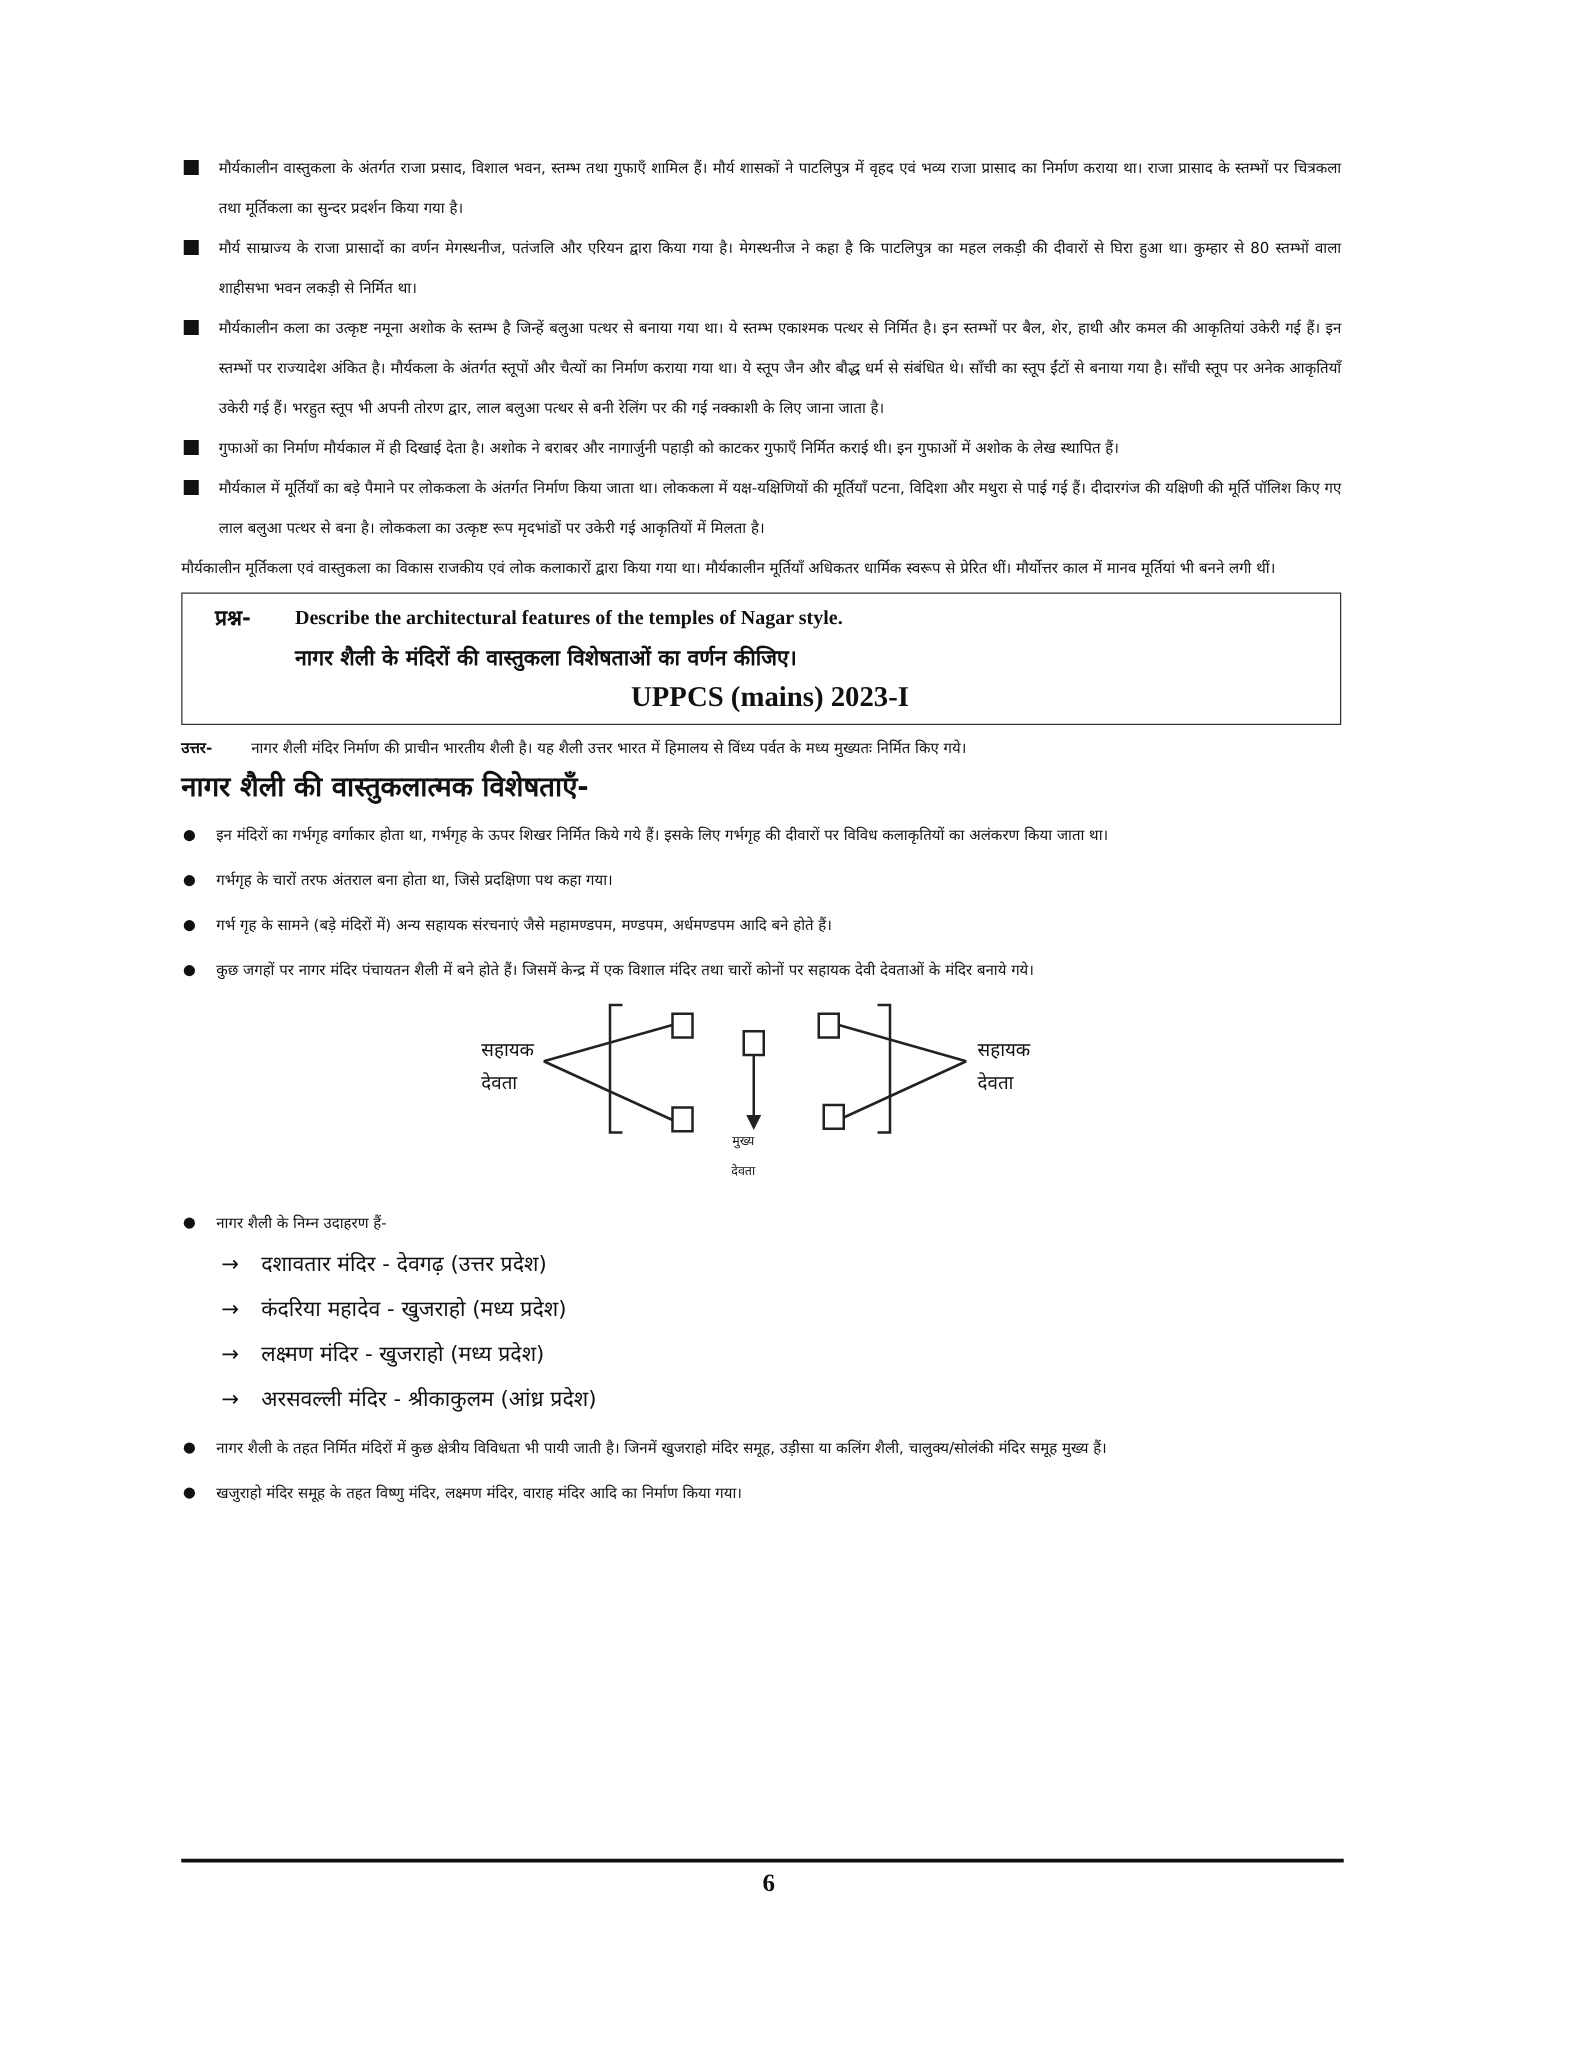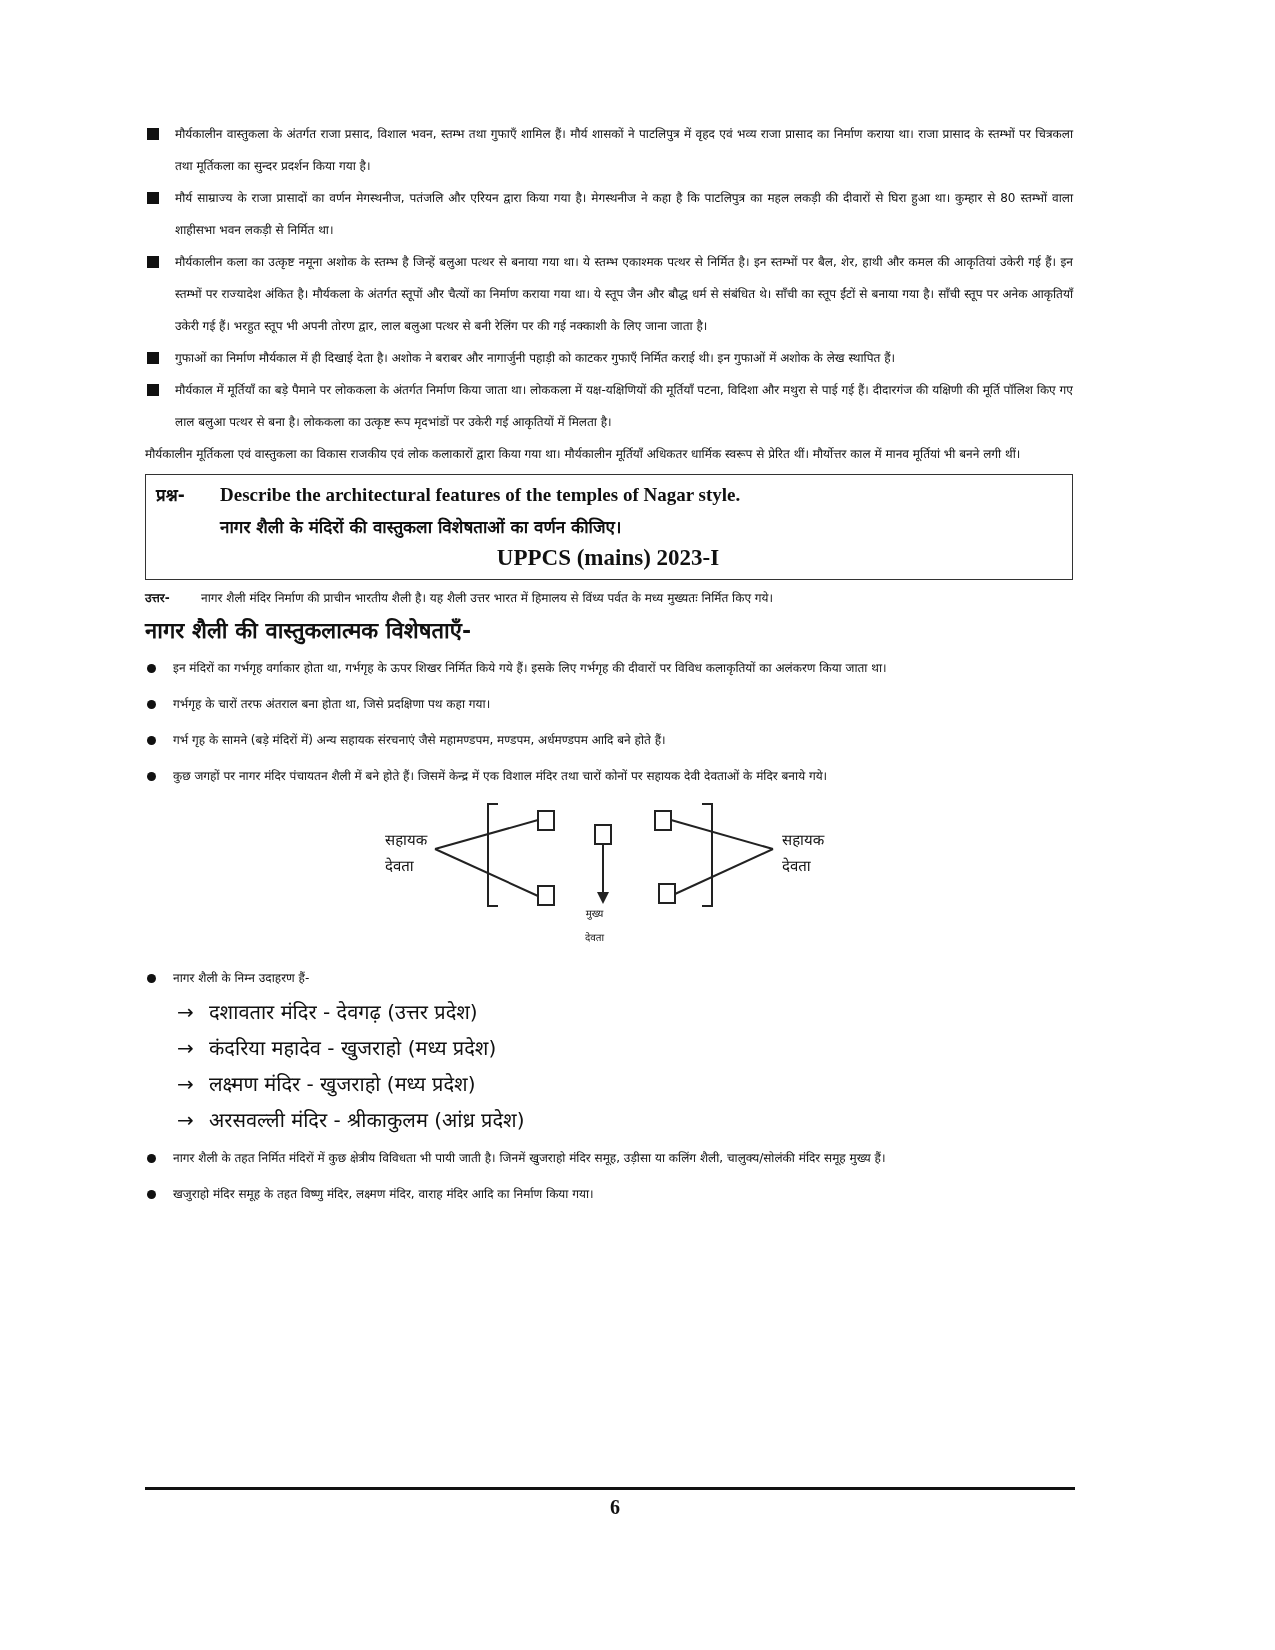--- a/index.html
+++ b/index.html
@@ -3,31 +3,31 @@
 <meta charset="utf-8">
 <style>
   html, body { margin:0; padding:0; background:#ffffff; }
   body { width:1275px; height:1650px; position:relative; overflow:hidden;
          font-family:"DejaVu Sans", sans-serif; color:#111; }
   .page { position:absolute; left:145px; top:118px; width:928px; }
   .p { font-size:12px; line-height:32px; text-align:justify; }
   .sq-item { position:relative; padding-left:30px; }
   .sq-item .marker { position:absolute; left:2px; top:10px; width:12px; height:12px; background:#111; }
   .plain { padding-left:0; }
-  .qbox { border:1.5px solid #333; margin-top:4px; padding:4px 12px 6px 10px; position:relative; }
+  .qbox { border:1.5px solid #333; margin-top:4px; padding:4px 12px 6px 26px; position:relative; }
   .qrow { display:flex; font-weight:bold; font-size:17px; line-height:32px; }
   .qlabel { width:64px; font-family:"DejaVu Sans", sans-serif; }
-  .qen { font-family:"Liberation Serif", serif; font-size:19px; }
+  .qen { font-family:"Liberation Serif", serif; font-size:16px; }
   .qsrc { text-align:center; font-family:"Liberation Serif", serif; font-weight:bold; font-size:23px; line-height:30px; }
   .ans { position:relative; padding-left:56px; margin-top:2px; }
   .ans .alabel { position:absolute; left:0; top:0; font-weight:bold; }
   .subhead { font-weight:bold; font-size:22px; line-height:34px; }
   .dot-item { position:relative; padding-left:28px; margin-top:4px; }
   .dot-item .dot { position:absolute; left:2px; top:12px; width:9px; height:9px; border-radius:50%; background:#111; }
-  .arrow-item { padding-left:32px; line-height:36px; font-size:20px; }
+  .arrow-item { padding-left:32px; line-height:36px; font-size:17px; }
   .arrow-item .arr { display:inline-block; width:32px; }
   .diagram { position:relative; height:130px; margin-top:10px; }
   .footer-line { position:absolute; left:145px; top:1487px; width:930px; height:3px; background:#111; }
   .page-num { position:absolute; left:600px; top:1496px; width:30px; text-align:center;
               font-family:"Liberation Serif", serif; font-weight:bold; font-size:20px; }
 </style>
 </head>
 <body>
 
 <div class="page">

